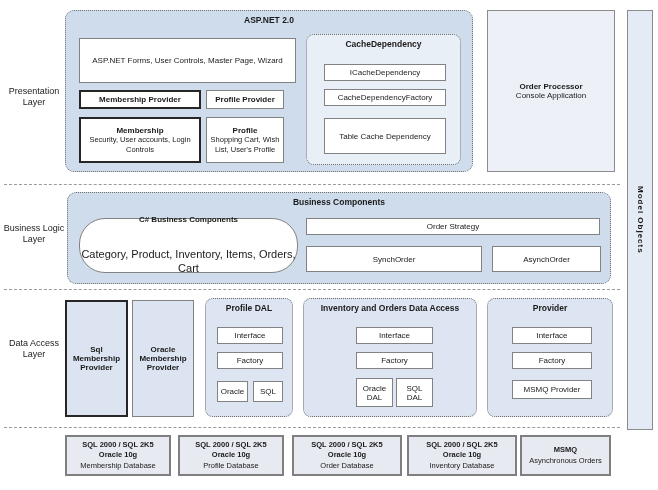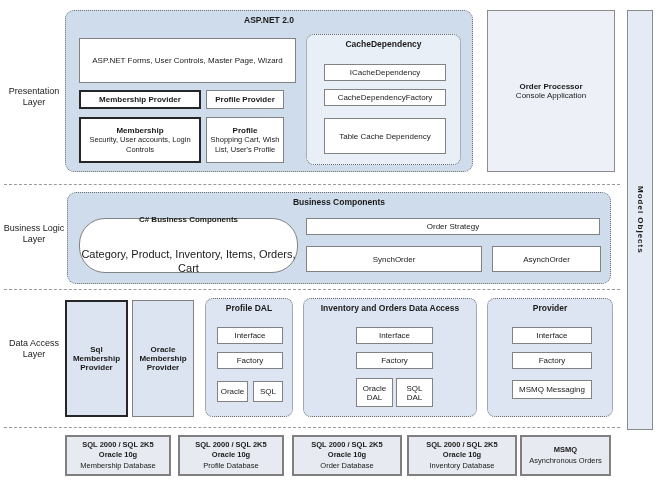--- a/index.html
+++ b/index.html
@@ -100,21 +100,21 @@
   <div class="abs white center" style="left:52px;top:28px;width:77px;height:17px;">Interface</div>
   <div class="abs white center" style="left:52px;top:53px;width:77px;height:17px;">Factory</div>
   <div class="abs white center" style="left:52px;top:79px;width:37px;height:29px;padding:0 4px;">Oracle DAL</div>
   <div class="abs white center" style="left:92px;top:79px;width:37px;height:29px;padding:0 4px;">SQL DAL</div>
 </div>
 
 <div class="abs subcontainer" style="left:487px;top:298px;width:126px;height:119px;background:#dce5f1;">
   <div class="ctitle">Provider</div>
   <div class="abs white center" style="left:24px;top:28px;width:80px;height:17px;">Interface</div>
   <div class="abs white center" style="left:24px;top:53px;width:80px;height:17px;">Factory</div>
-  <div class="abs white center" style="left:24px;top:81px;width:80px;height:19px;">MSMQ Messaging</div>
+  <div class="abs white center" style="left:24px;top:81px;width:80px;height:19px;">MSMQ Provider</div>
 </div>
 
 <div class="abs dbbox center" style="left:65px;top:435px;width:106px;height:41px;">
   <div class="l1">SQL 2000 / SQL 2K5</div>
   <div class="l2">Oracle 10g</div>
   <div class="l3">Membership Database</div>
 </div>
 <div class="abs dbbox center" style="left:178px;top:435px;width:106px;height:41px;">
   <div class="l1">SQL 2000 / SQL 2K5</div>
   <div class="l2">Oracle 10g</div>

